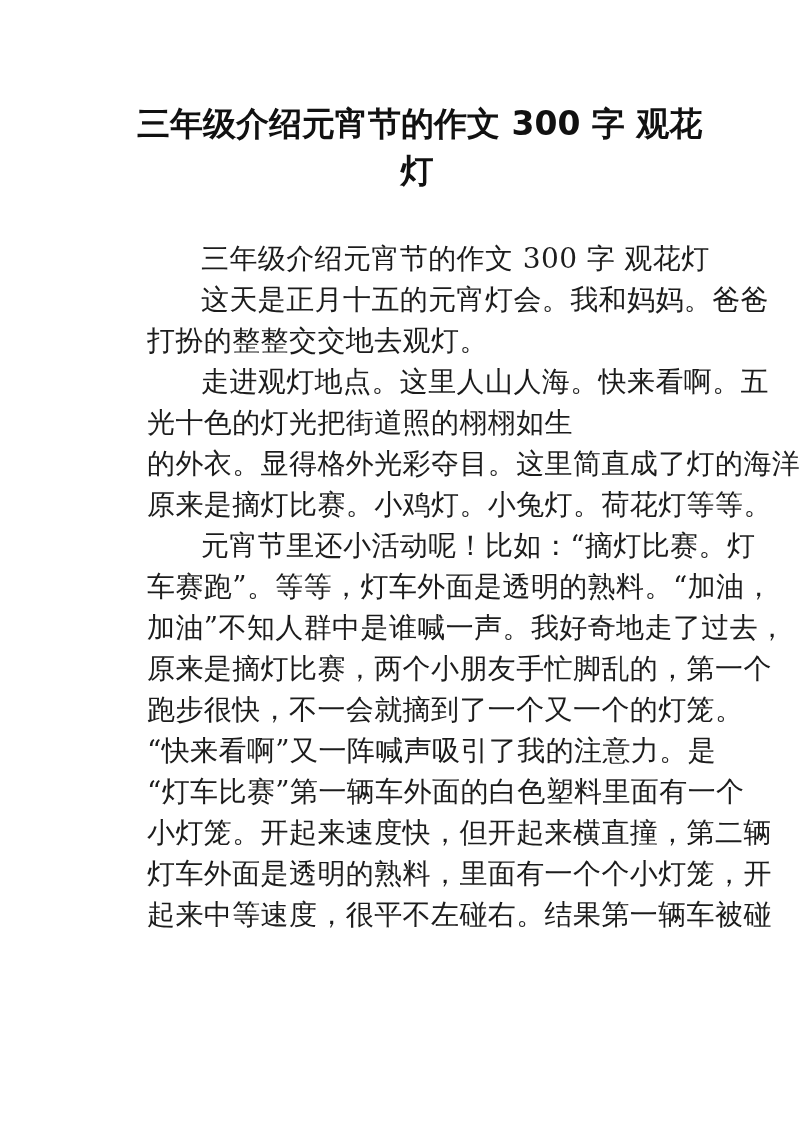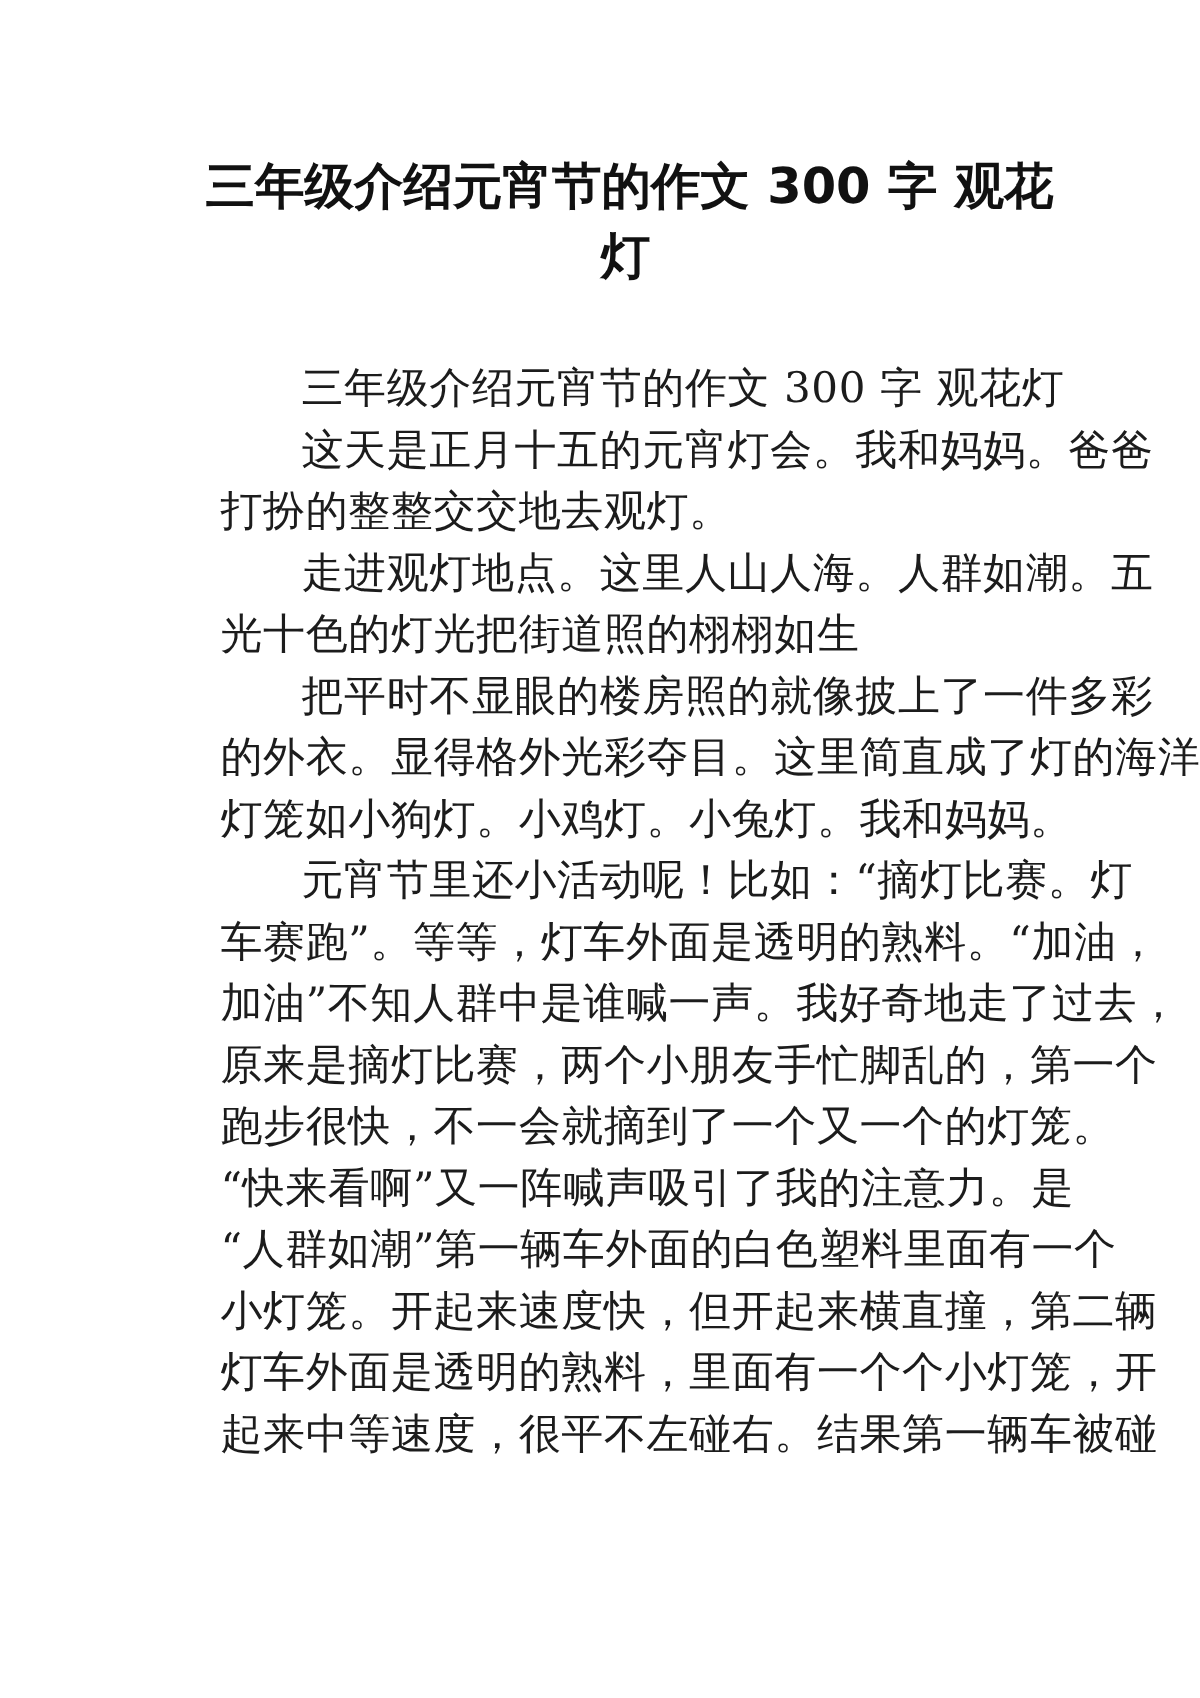--- a/index.html
+++ b/index.html
@@ -61,29 +61,28 @@
 <div class="page">
   <h1 class="doc-title">
     <span class="line" style="height:47px">三年级介绍元宵节的作文 300 字  观花</span>
     <span class="line" style="height:47px">灯</span>
   </h1>
 
   <div class="body-text">
     <span class="line indent">三年级介绍元宵节的作文 300 字  观花灯</span>
     <span class="line indent">这天是正月十五的元宵灯会。我和妈妈。爸爸</span>
     <span class="line">打扮的整整交交地去观灯。</span>
-    <span class="line indent">走进观灯地点。这里人山人海。人群如潮。五</span>
+    <span class="line indent">走进观灯地点。这里人山人海。快来看啊。五</span>
     <span class="line">光十色的灯光把街道照的栩栩如生</span>
-    <span class="line indent">把平时不显眼的楼房照的就像披上了一件多彩</span>
     <span class="line">的外衣。显得格外光彩夺目。这里简直成了灯的海洋</span>
-    <span class="line">灯笼如小狗灯。小鸡灯。小兔灯。我和妈妈。</span>
+    <span class="line">原来是摘灯比赛。小鸡灯。小兔灯。荷花灯等等。</span>
     <span class="line indent">元宵节里还小活动呢！比如：“摘灯比赛。灯</span>
     <span class="line">车赛跑”。等等，灯车外面是透明的熟料。“加油，</span>
     <span class="line">加油”不知人群中是谁喊一声。我好奇地走了过去，</span>
     <span class="line">原来是摘灯比赛，两个小朋友手忙脚乱的，第一个</span>
     <span class="line">跑步很快，不一会就摘到了一个又一个的灯笼。</span>
     <span class="line">“快来看啊”又一阵喊声吸引了我的注意力。是</span>
-    <span class="line">“人群如潮”第一辆车外面的白色塑料里面有一个</span>
+    <span class="line">“灯车比赛”第一辆车外面的白色塑料里面有一个</span>
     <span class="line">小灯笼。开起来速度快，但开起来横直撞，第二辆</span>
     <span class="line">灯车外面是透明的熟料，里面有一个个小灯笼，开</span>
     <span class="line">起来中等速度，很平不左碰右。结果第一辆车被碰</span>
   </div>
 </div>
 
 </body></html>

